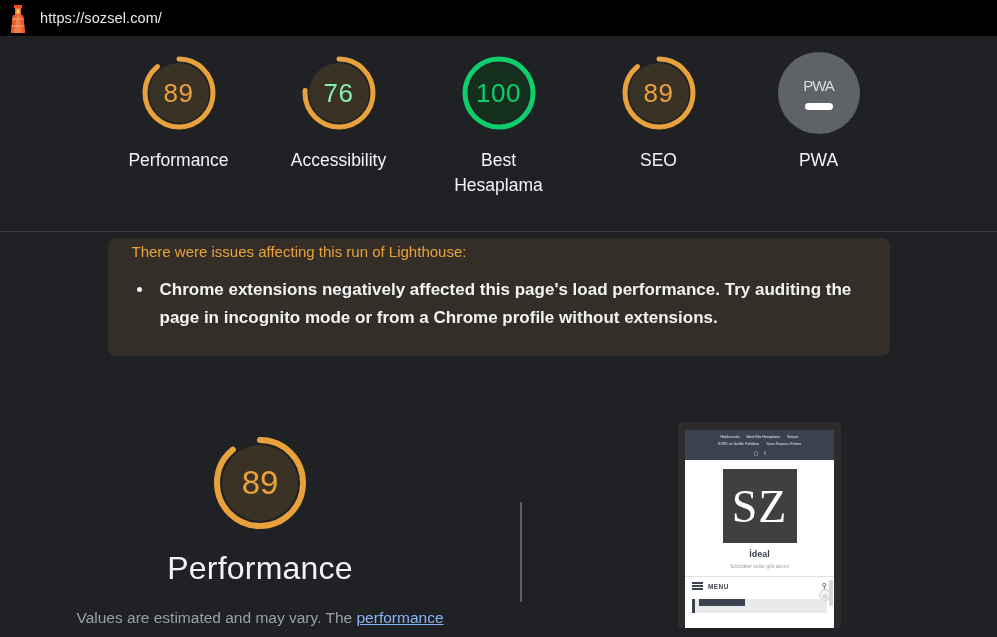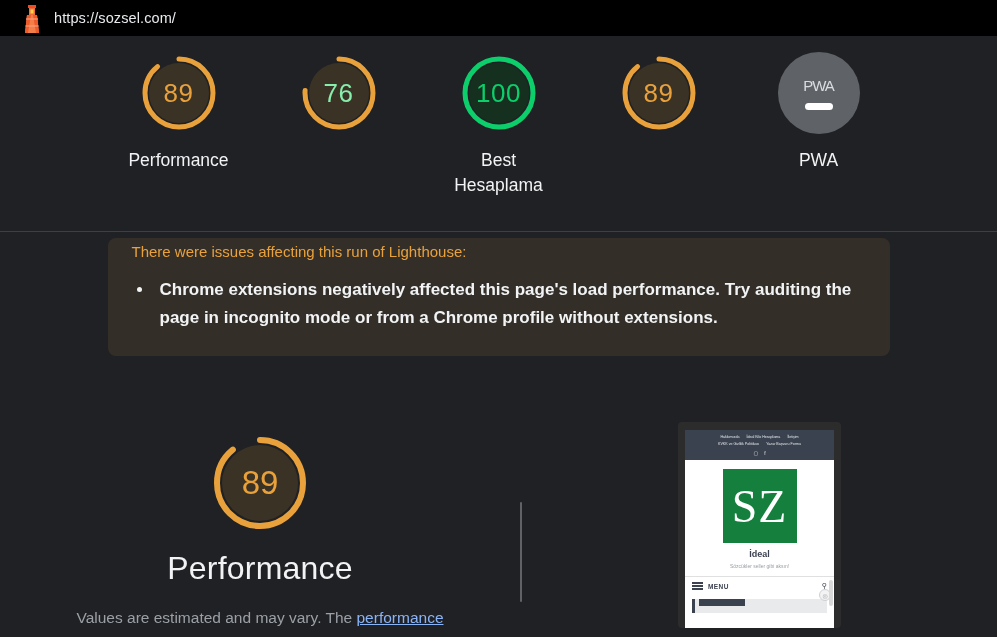--- a/index.html
+++ b/index.html
@@ -9,21 +9,21 @@
     font-family: "Liberation Sans", sans-serif;
     overflow: hidden;
   }
 
   
   .topbar {
     height: 36px;
     background: #000000;
     display: flex;
     align-items: center;
-    padding-left: 20px;
+    padding-left: 6px;
     gap: 10px;
   }
   .lh-icon { width: 24px; height: 30px; display:block; margin-top:2px; }
   .topbar-url {
     color: #e8eaed;
     font-size: 14.5px;
     letter-spacing: .1px;
   }
 
   
@@ -177,21 +177,21 @@
     line-height: 7px;
     white-space: nowrap;
   }
   .site-nav-social {
     display:flex; justify-content:center; gap:6px;
     color:#e4e6ea; font-size:5px; line-height:8px; margin-top:1px;
   }
   .site-body { padding-top: 9px; text-align:center; background:#fff; }
   .site-logo {
     width: 74px; height: 74px;
-    background: #15803d;
+    background: #404040;
     margin: 0 auto;
     display:flex; align-items:center; justify-content:center;
     color:#ffffff;
     font-family: "Liberation Serif", serif;
     font-size: 46px;
     letter-spacing: 1px;
   }
   .site-name {
     margin-top: 6px;
     color: #3c4250;
@@ -268,20 +268,21 @@
   </div>
 
   <div class="gauge-cell">
     <div class="gauge-wrap">
       <svg viewBox="0 0 82 82">
         <circle cx="41" cy="41" r="30" fill="#3b3226"></circle>
         <circle cx="41" cy="41" r="34" fill="none" stroke="#e9a23b" stroke-width="5" stroke-linecap="round" stroke-dasharray="162.4 213.6"></circle>
       </svg>
       <div class="gauge-value" style="color:#86efac">76</div>
     </div>
+    <div class="gauge-label">Accessibility</div>
   </div>
 
   <div class="gauge-cell">
     <div class="gauge-wrap">
       <svg viewBox="0 0 82 82">
         <circle cx="41" cy="41" r="30" fill="#16301f"></circle>
         <circle cx="41" cy="41" r="34" fill="none" stroke="#0cce6b" stroke-width="5" stroke-linecap="round" stroke-dasharray="213.6 213.6"></circle>
       </svg>
       <div class="gauge-value" style="color:#0cce6b">100</div>
     </div>
@@ -289,20 +290,21 @@
   </div>
 
   <div class="gauge-cell">
     <div class="gauge-wrap">
       <svg viewBox="0 0 82 82">
         <circle cx="41" cy="41" r="30" fill="#3b3226"></circle>
         <circle cx="41" cy="41" r="34" fill="none" stroke="#e9a23b" stroke-width="5" stroke-linecap="round" stroke-dasharray="190.1 213.6"></circle>
       </svg>
       <div class="gauge-value" style="color:#e9a23b">89</div>
     </div>
+    <div class="gauge-label">SEO</div>
   </div>
 
   <div class="gauge-cell">
     <div class="pwa-badge">
       <span class="pwa-text">PWA</span>
       <span class="pwa-dash"></span>
     </div>
     <div class="gauge-label">PWA</div>
   </div>
 

